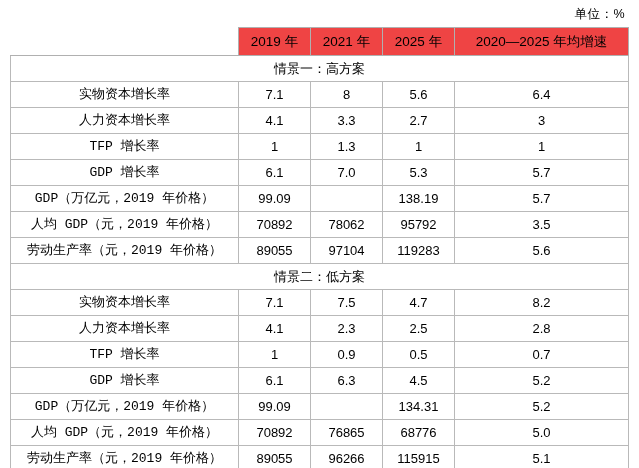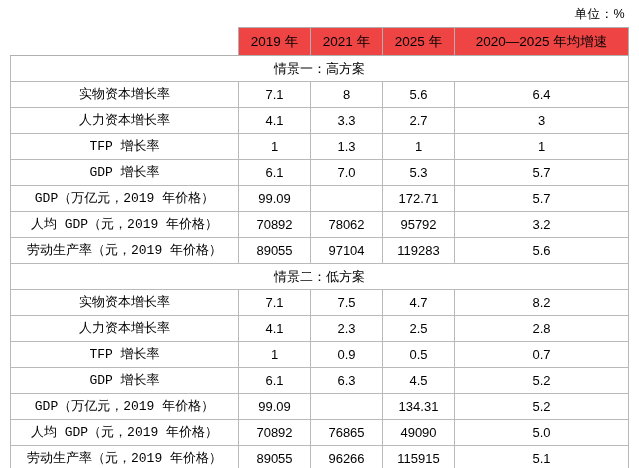--- a/index.html
+++ b/index.html
@@ -114,29 +114,29 @@
       <td class="rowlabel">GDP 增长率</td>
       <td>6.1</td>
       <td>7.0</td>
       <td>5.3</td>
       <td>5.7</td>
     </tr>
     <tr>
       <td class="rowlabel">GDP（万亿元，2019 年价格）</td>
       <td>99.09</td>
       <td></td>
-      <td>172.71</td>
+      <td>138.19</td>
       <td>5.7</td>
     </tr>
     <tr>
       <td class="rowlabel">人均 GDP（元，2019 年价格）</td>
       <td>70892</td>
       <td>78062</td>
       <td>95792</td>
-      <td>3.2</td>
+      <td>3.5</td>
     </tr>
     <tr>
       <td class="rowlabel">劳动生产率（元，2019 年价格）</td>
       <td>89055</td>
       <td>97104</td>
       <td>119283</td>
       <td>5.6</td>
     </tr>
 
     <tr>
@@ -175,21 +175,21 @@
       <td class="rowlabel">GDP（万亿元，2019 年价格）</td>
       <td>99.09</td>
       <td></td>
       <td>134.31</td>
       <td>5.2</td>
     </tr>
     <tr>
       <td class="rowlabel">人均 GDP（元，2019 年价格）</td>
       <td>70892</td>
       <td>76865</td>
-      <td>49090</td>
+      <td>68776</td>
       <td>5.0</td>
     </tr>
     <tr>
       <td class="rowlabel">劳动生产率（元，2019 年价格）</td>
       <td>89055</td>
       <td>96266</td>
       <td>115915</td>
       <td>5.1</td>
     </tr>
   </tbody>

